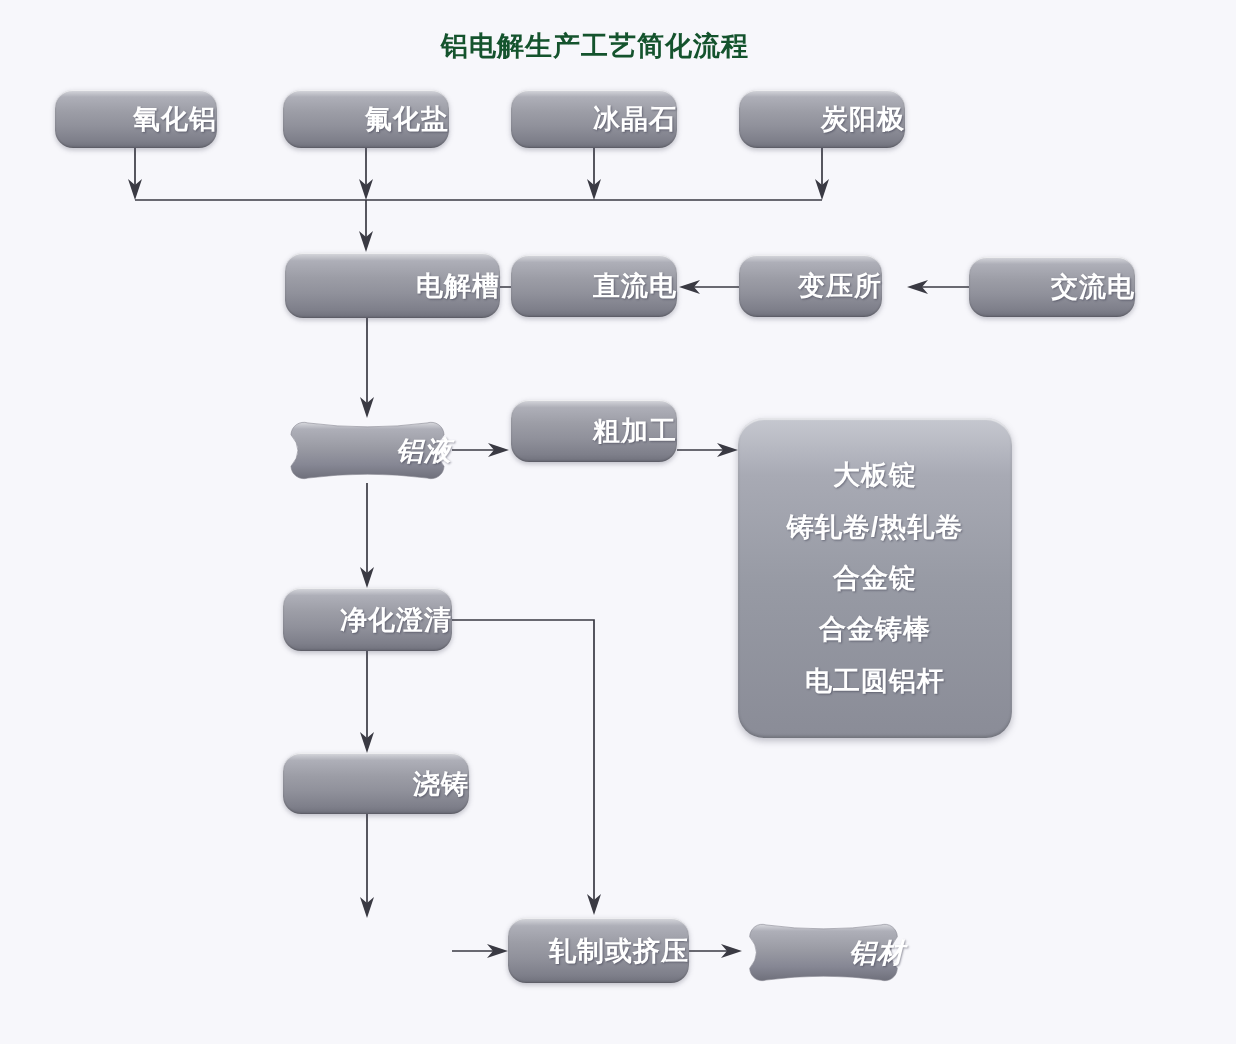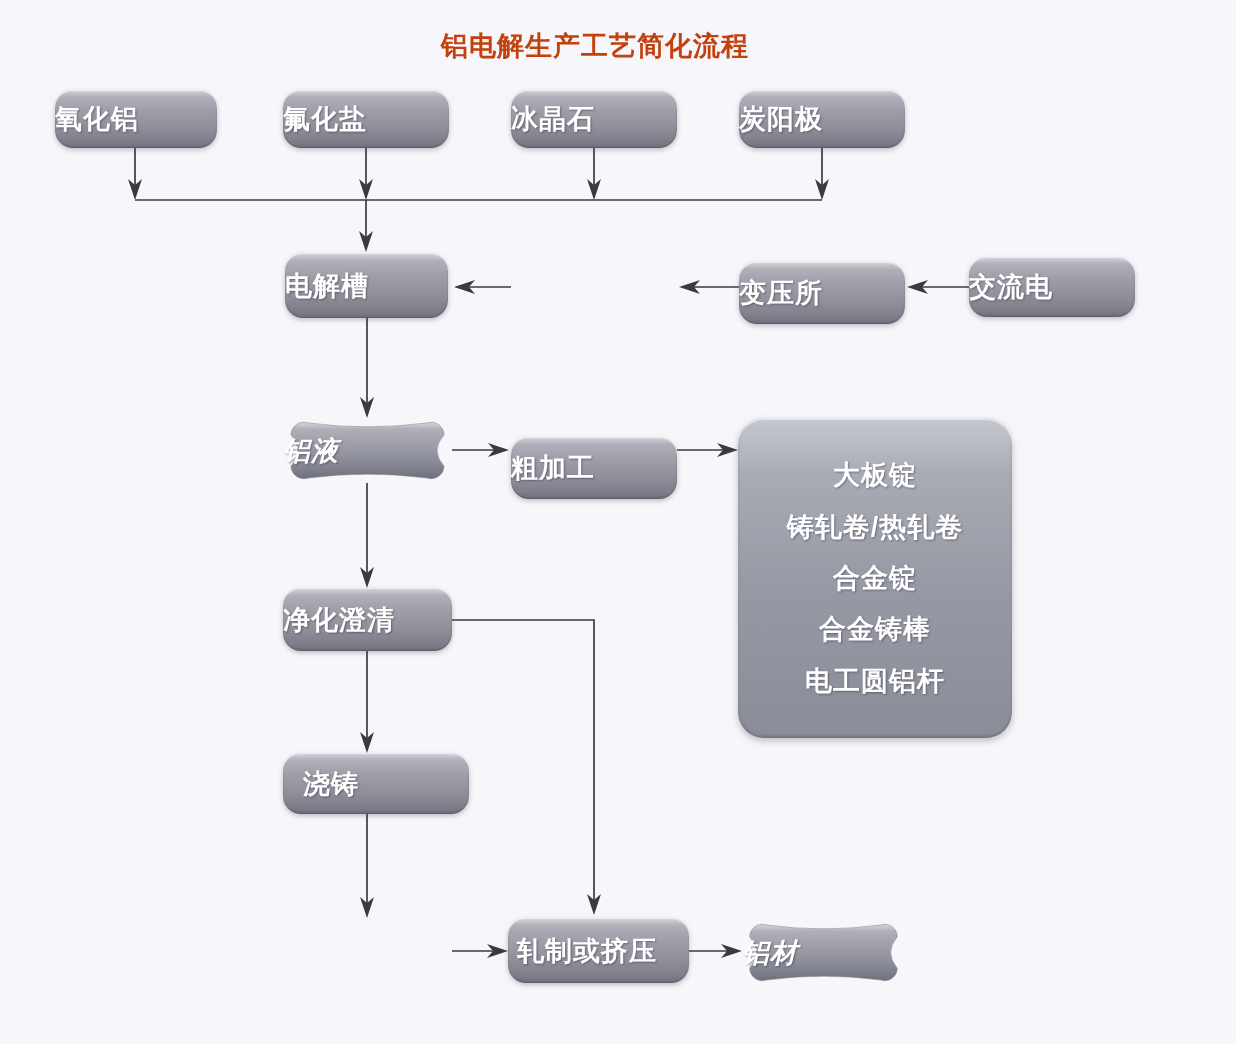--- a/index.html
+++ b/index.html
@@ -23,29 +23,29 @@
   }
   .title {
     position: absolute;
     left: 0;
     top: 28px;
     width: 1190px;
     text-align: center;
     font-size: 27px;
     font-weight: bold;
     letter-spacing: 1px;
-    color: #c2410c;
+    color: #14532d;
     z-index: 2;
   }
   .node {
     position: absolute;
     z-index: 2;
     display: flex;
     align-items: center;
-    justify-content: flex-start;
+    justify-content: flex-end;
     color: #ffffff;
     font-size: 27px;
     font-weight: bold;
     letter-spacing: 1px;
     text-shadow: 1px 1px 2px rgba(40,40,60,0.45);
   }
   .pill {
     border-radius: 18px;
     background: linear-gradient(180deg,
       #d8d9de 0%, #aeafb8 12%, #9c9da6 38%,
@@ -191,24 +191,27 @@
   <div class="node pill" style="left:283px; top:90px; width:166px; height:58px;">
     <span>氟化盐</span>
   </div>
   <div class="node pill" style="left:511px; top:90px; width:166px; height:58px;">
     <span>冰晶石</span>
   </div>
   <div class="node pill" style="left:739px; top:90px; width:166px; height:58px;">
     <span>炭阳极</span>
   </div>
 
-  <div class="node pill" style="left:285px; top:253px; width:163px; height:65px;">
+  <div class="node pill" style="left:285px; top:253px; width:195px; height:65px;padding-left:20px;">
     <span>电解槽</span>
   </div>
-  <div class="node pill" style="left:739px; top:262px; width:166px; height:62px;">
+  <div class="node pill" style="left:511px; top:255px; width:166px; height:62px;">
+    <span>直流电</span>
+  </div>
+  <div class="node pill" style="left:739px; top:255px; width:134px; height:62px;padding-left:9px;">
     <span>变压所</span>
   </div>
   <div class="node pill" style="left:969px; top:257px; width:166px; height:60px;">
     <span>交流电</span>
   </div>
 
   <div class="node plaque" style="left:283px; top:418px; width:169px; height:65px;">
     <svg class="shape" viewBox="0 0 170 66" preserveAspectRatio="none">
       <defs>
         <linearGradient id="pg1" x1="0" y1="0" x2="0" y2="1">
@@ -216,21 +219,21 @@
           <stop offset="0.12" stop-color="#aeafb8"></stop>
           <stop offset="0.45" stop-color="#9a9ba4"></stop>
           <stop offset="0.75" stop-color="#868794"></stop>
           <stop offset="1" stop-color="#6f707b"></stop>
         </linearGradient>
       </defs>
       <path d="M8,17 A13,13 0 0 1 25,5 Q85,13 145,5 A13,13 0 0 1 162,17 Q148,33 162,49 A13,13 0 0 1 145,61 Q85,53 25,61 A13,13 0 0 1 8,49 Q22,33 8,17 Z" fill="url(#pg1)" stroke="#84858f" stroke-width="0.6"></path>
     </svg>
     <span class="label">铝液</span>
   </div>
-  <div class="node pill" style="left:511px; top:437px; width:166px; height:62px;">
+  <div class="node pill" style="left:511px; top:400px; width:166px; height:62px;">
     <span>粗加工</span>
   </div>
 
   <div class="node bigbox" style="left:738px; top:418px; width:274px; height:320px;">
     <div class="product-line">大板锭</div>
     <div class="product-line">铸轧卷/热轧卷</div>
     <div class="product-line">合金锭</div>
     <div class="product-line">合金铸棒</div>
     <div class="product-line">电工圆铝杆</div>
   </div>

